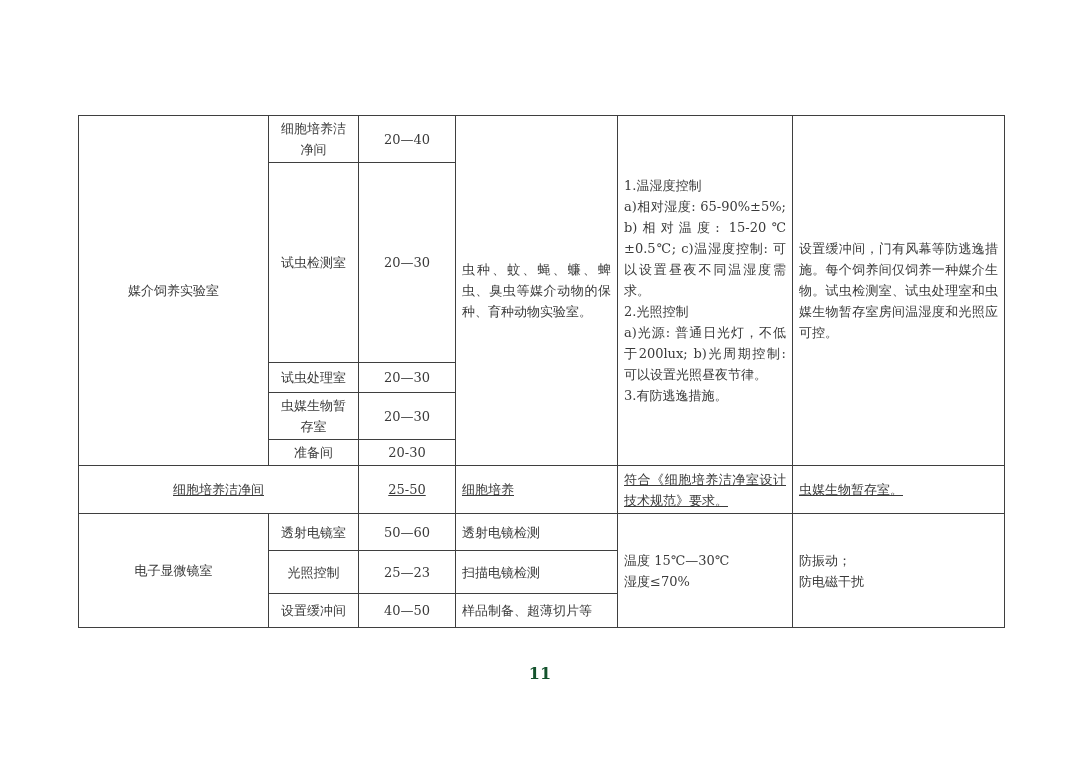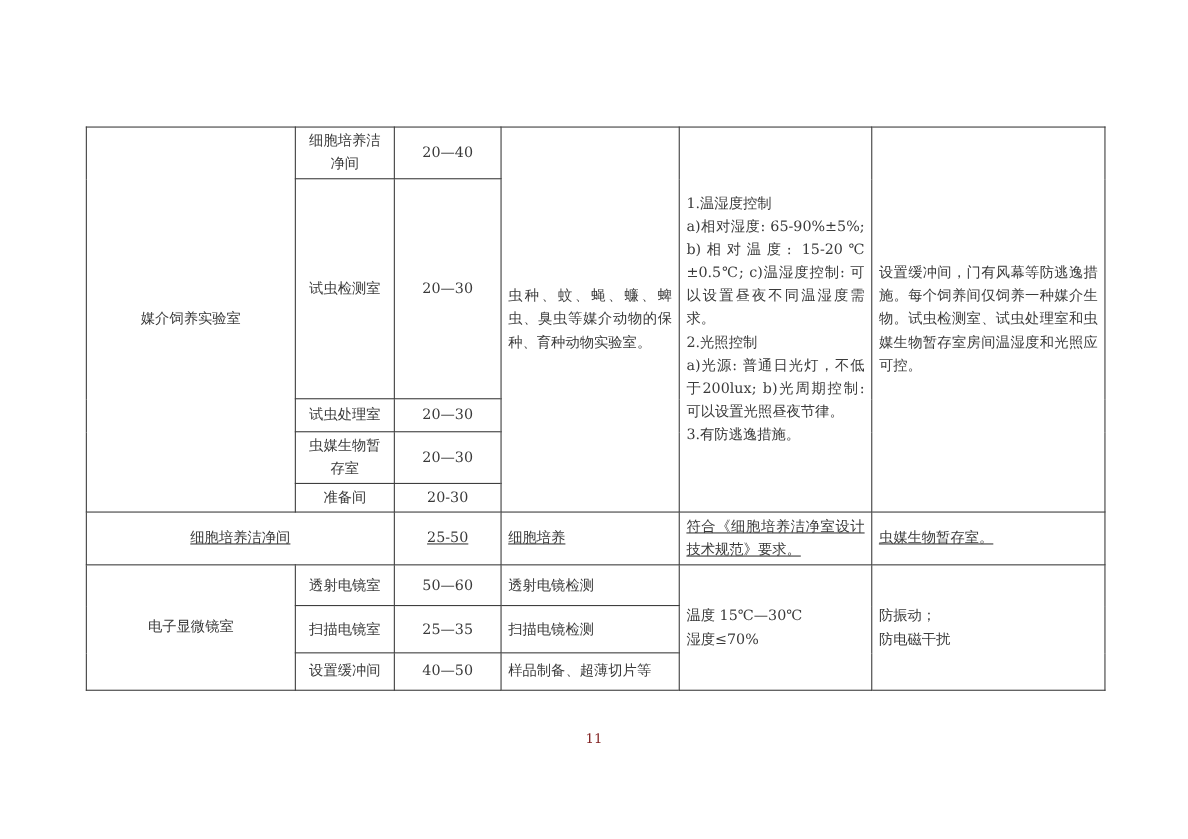--- a/index.html
+++ b/index.html
@@ -52,22 +52,23 @@
   tr.r6 { height: 48px; text-decoration: underline; }
   tr.r7 { height: 37px; }
   tr.r8 { height: 43px; }
   tr.r9 { height: 34px; }
   .page-number {
     position: absolute;
     top: 664px;
     left: 0;
     width: 100%;
     text-align: center;
-    font-size: 12px;
-    color: #7f1d1d;
+    font-size: 16px;
+    color: #14532d;
+    font-weight: bold;
   }
 </style>
 </head>
 <body>
 
 <div class="page">
 
   <table class="spec-table">
     <colgroup>
       <col style="width:190px">
@@ -119,22 +120,22 @@
         <td class="c-center" rowspan="3">电子显微镜室</td>
         <td class="c-center">透射电镜室</td>
         <td class="c-center">50—60</td>
         <td class="c-left">透射电镜检测</td>
         <td class="c-left body-text" rowspan="3">温度 15℃—30℃
 湿度≤70%</td>
         <td class="c-left body-text" rowspan="3">防振动；
 防电磁干扰</td>
       </tr>
       <tr class="r8">
-        <td class="c-center">扫描电镜室</td>
-        <td class="c-center">25—35</td>
+        <td class="c-center">光照控制</td>
+        <td class="c-center">25—23</td>
         <td class="c-left">扫描电镜检测</td>
       </tr>
       <tr class="r9">
         <td class="c-center">设置缓冲间</td>
         <td class="c-center">40—50</td>
         <td class="c-left">样品制备、超薄切片等</td>
       </tr>
     </tbody>
   </table>
 

